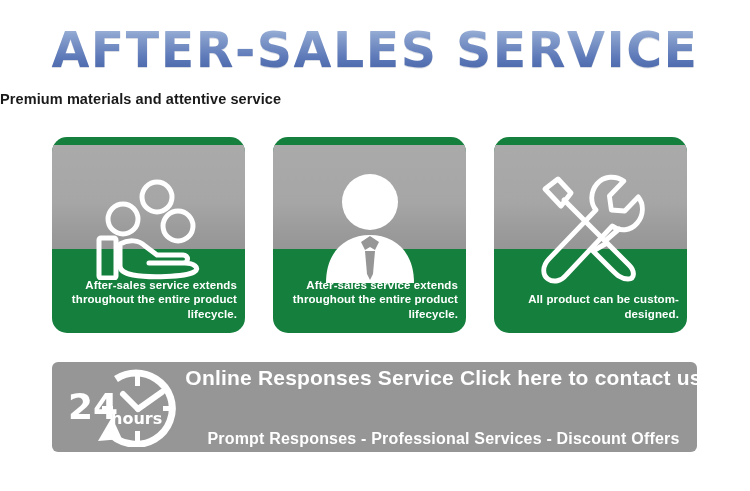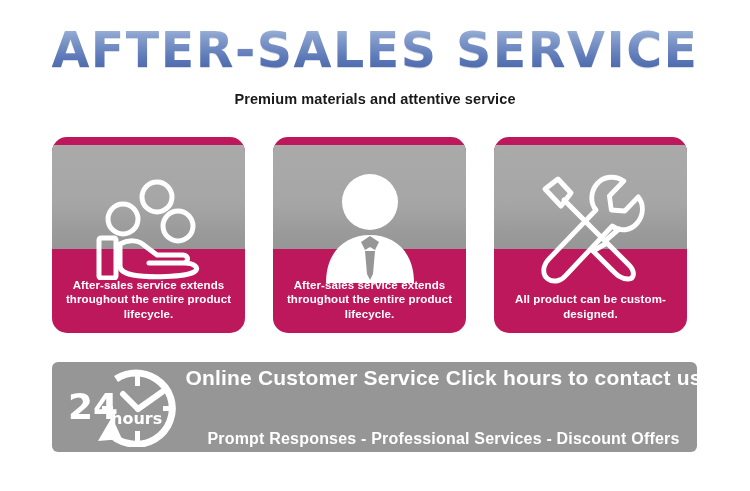--- a/index.html
+++ b/index.html
@@ -32,34 +32,33 @@
   .title-shadow{
     position:absolute;left:0;top:23px;width:750px;
     text-align:center;font-size:49px;font-weight:bold;letter-spacing:1.5px;
     font-family:"DejaVu Sans", sans-serif;
     color:rgba(120,130,150,0.28);
     white-space:nowrap;
     z-index:0;
   }
   .subtitle{
     position:absolute;left:0;top:91px;width:750px;
-    text-align:center;
     font-size:14.5px;
     font-weight:bold;
     color:#1a1a1a;
     letter-spacing:0.1px;
   }
 
   
   .cards{position:absolute;left:0;top:0;width:750px;height:491px;}
   .card{
     position:absolute;
     top:137px;
     width:193px;height:196px;
-    background:#be185d;
+    background:#15803d;
     border-radius:15px;
     overflow:hidden;
   }
   #card-1{left:52px;}
   #card-2{left:273px;}
   #card-3{left:494px;}
 
   .watermark{
     position:absolute;
     left:0;top:8px;
@@ -78,21 +77,21 @@
     color:transparent;
     user-select:none;
   }
 
   .icon-wrap{
     position:absolute;left:0;top:28px;width:193px;height:125px;
     display:flex;align-items:center;justify-content:center;
   }
   .card-text{
     position:absolute;left:8px;right:8px;bottom:12px;
-    text-align:center;
+    text-align:right;
     color:#ffffff;
     font-size:11.5px;
     font-weight:bold;
     line-height:1.25;
     letter-spacing:0.1px;
   }
 
   
   .banner{
     position:absolute;left:52px;top:362px;
@@ -192,18 +191,18 @@
         <rect x="38" y="39" width="11" height="5" fill="#ffffff"></rect>
 
         <path d="M74 42 L59 27" stroke="#ffffff" stroke-width="6" stroke-linecap="round" fill="none"></path>
         <path d="M74 42 L98 25" stroke="#ffffff" stroke-width="6" stroke-linecap="round" fill="none"></path>
 
         <text x="4" y="52" font-family="DejaVu Sans, sans-serif" font-size="36" font-weight="bold" fill="#ffffff">24</text>
         <text x="47" y="57" font-family="DejaVu Sans, sans-serif" font-size="16" font-weight="bold" fill="#ffffff">hours</text>
       </svg>
     </div>
     <div class="banner-texts">
-      <div class="banner-line1">Online Customer Service Click hours to contact us</div>
+      <div class="banner-line1">Online Responses Service Click here to contact us</div>
       <div class="banner-line2">Prompt Responses - Professional Services - Discount Offers</div>
     </div>
   </div>
 
 </div>
 
 </body></html>

